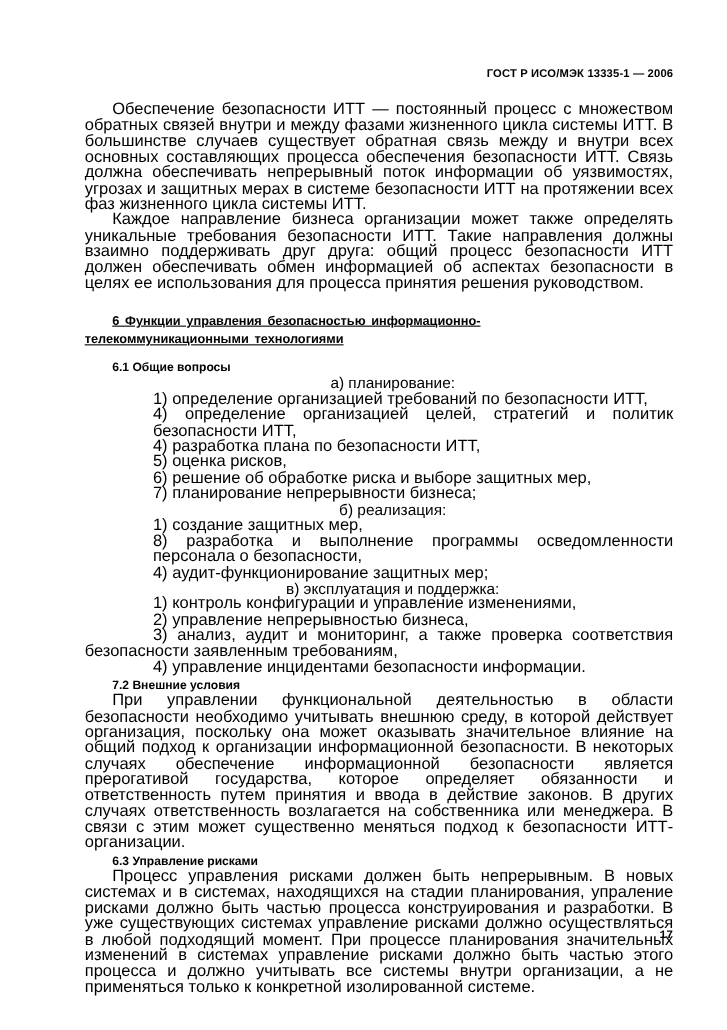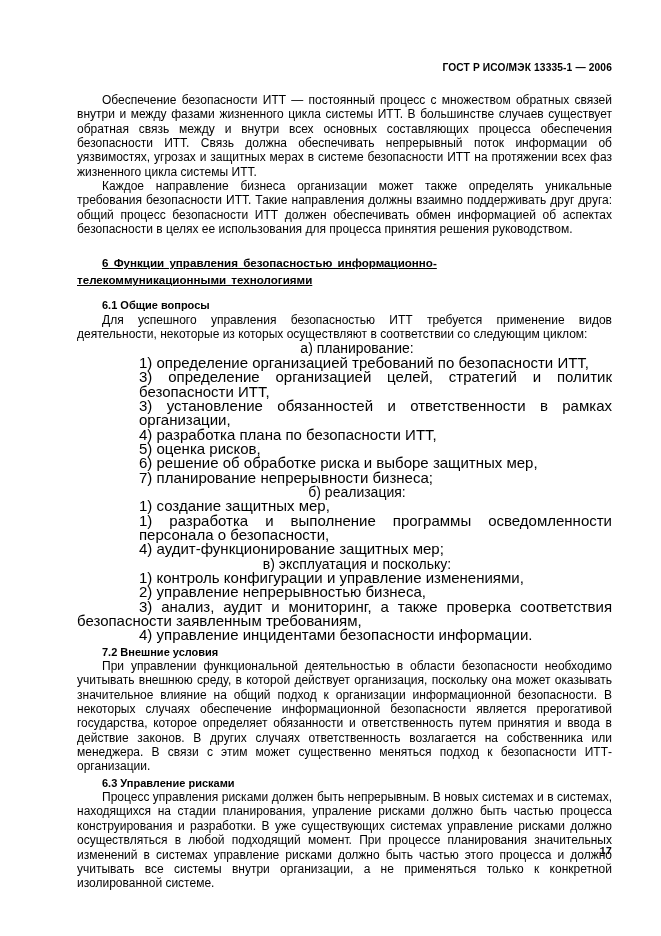--- a/index.html
+++ b/index.html
@@ -38,21 +38,21 @@
   
   .body-col {
     position: absolute;
     top: 93px;
     left: 63px;
     width: 535px;
   }
 
   .para {
     margin: 0;
-    font-size: 12px;
+    font-size: 15px;
     line-height: 14.35px;
     text-align: justify;
     text-justify: inter-word;
     text-indent: 25px;
     hyphens: manual;
   }
 
   
   .clause-h1 {
     margin: 0;
@@ -125,37 +125,35 @@
 
     <p class="para">Каждое направление бизнеса организации может также определять уникальные требования безопасности ИТТ. Такие направления должны взаимно поддерживать друг друга: общий процесс безопасности ИТТ должен обеспечивать обмен информацией об аспектах безопасности в целях ее использования для процесса принятия решения руководством.</p>
 
     <h1 class="clause-h1">
       <span>6 Функции управления безопасностью информационно-</span>
       <span class="h1-line2">телекоммуникационными  технологиями</span>
     </h1>
 
     <h2 class="clause-h2">6.1 Общие вопросы</h2>
 
-    <p class="para">Для успешного управления безопасностью ИТТ требуется применение видов деятельности, некоторые из которых осуществляют в соответствии со следующим циклом:</p>
 
     <p class="lvl-a">а) планирование:</p>
     <p class="lvl-1">1) определение организацией требований по безопасности ИТТ,</p>
-    <p class="lvl-1">3) определение организацией целей, стратегий и политик безопасности ИТТ,</p>
-    <p class="lvl-1">3) установление обязанностей и ответственности в рамках организации,</p>
+    <p class="lvl-1">4) определение организацией целей, стратегий и политик безопасности ИТТ,</p>
     <p class="lvl-1">4) разработка плана по безопасности ИТТ,</p>
     <p class="lvl-1">5) оценка рисков,</p>
     <p class="lvl-1">6) решение об обработке риска и выборе защитных мер,</p>
     <p class="lvl-1">7) планирование непрерывности бизнеса;</p>
 
     <p class="lvl-a">б) реализация:</p>
     <p class="lvl-1">1) создание защитных мер,</p>
-    <p class="lvl-1">1) разработка и выполнение программы осведомленности персонала о безопасности,</p>
+    <p class="lvl-1">8) разработка и выполнение программы осведомленности персонала о безопасности,</p>
     <p class="lvl-1">4) аудит-функционирование защитных мер;</p>
 
-    <p class="lvl-a">в) эксплуатация и поскольку:</p>
+    <p class="lvl-a">в) эксплуатация и поддержка:</p>
     <p class="lvl-1">1) контроль конфигурации и управление изменениями,</p>
     <p class="lvl-1">2) управление непрерывностью бизнеса,</p>
     <p class="lvl-1 wrap">3) анализ, аудит и мониторинг, а также проверка соответствия безопасности заявленным требованиям,</p>
     <p class="lvl-1">4) управление инцидентами безопасности информации.</p>
 
     <h2 class="clause-h2 tight">7.2 Внешние условия</h2>
 
     <p class="para">При управлении функциональной деятельностью в области безопасности необходимо учитывать внешнюю среду, в которой действует организация, поскольку она может оказывать значительное влияние на общий подход к организации информационной безопасности. В некоторых случаях обеспечение информационной безопасности является прерогативой государства, которое определяет обязанности и ответственность путем принятия и ввода в действие законов. В других случаях ответственность возлагается на собственника или менеджера. В связи с этим может существенно меняться подход к безопасности ИТТ-организации.</p>
 
     <h2 class="clause-h2 tight">6.3 Управление рисками</h2>

